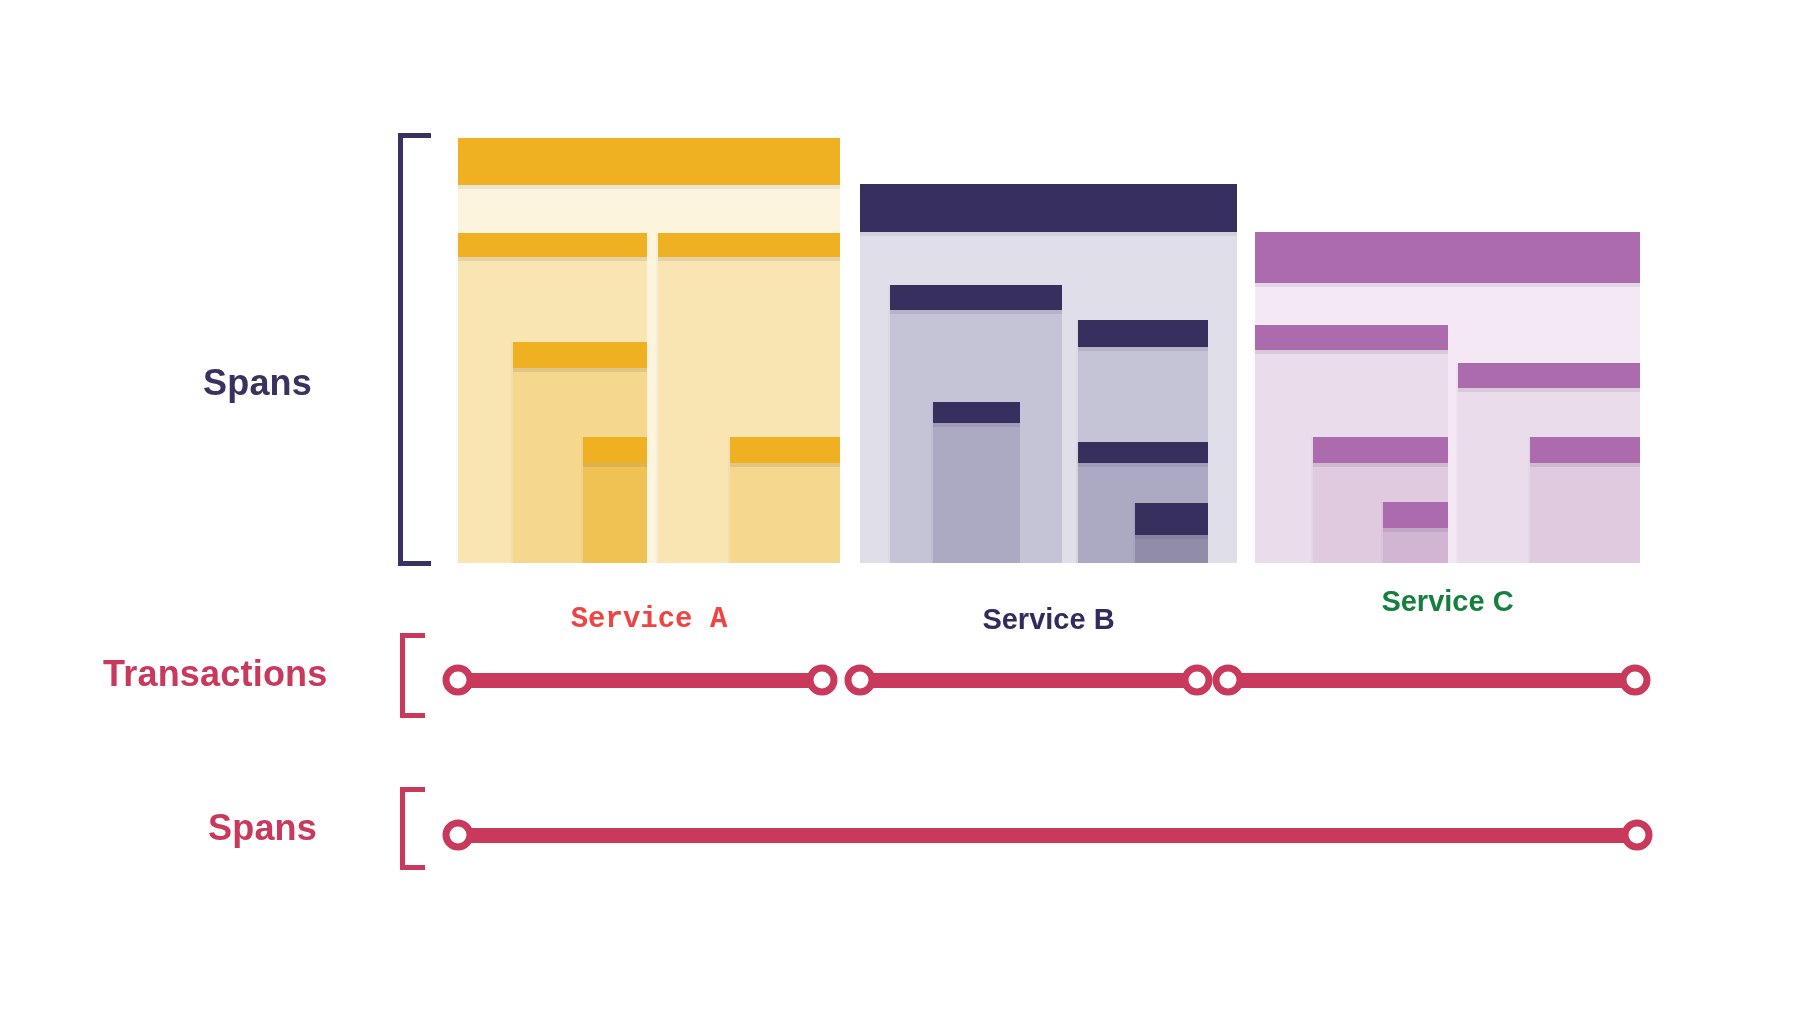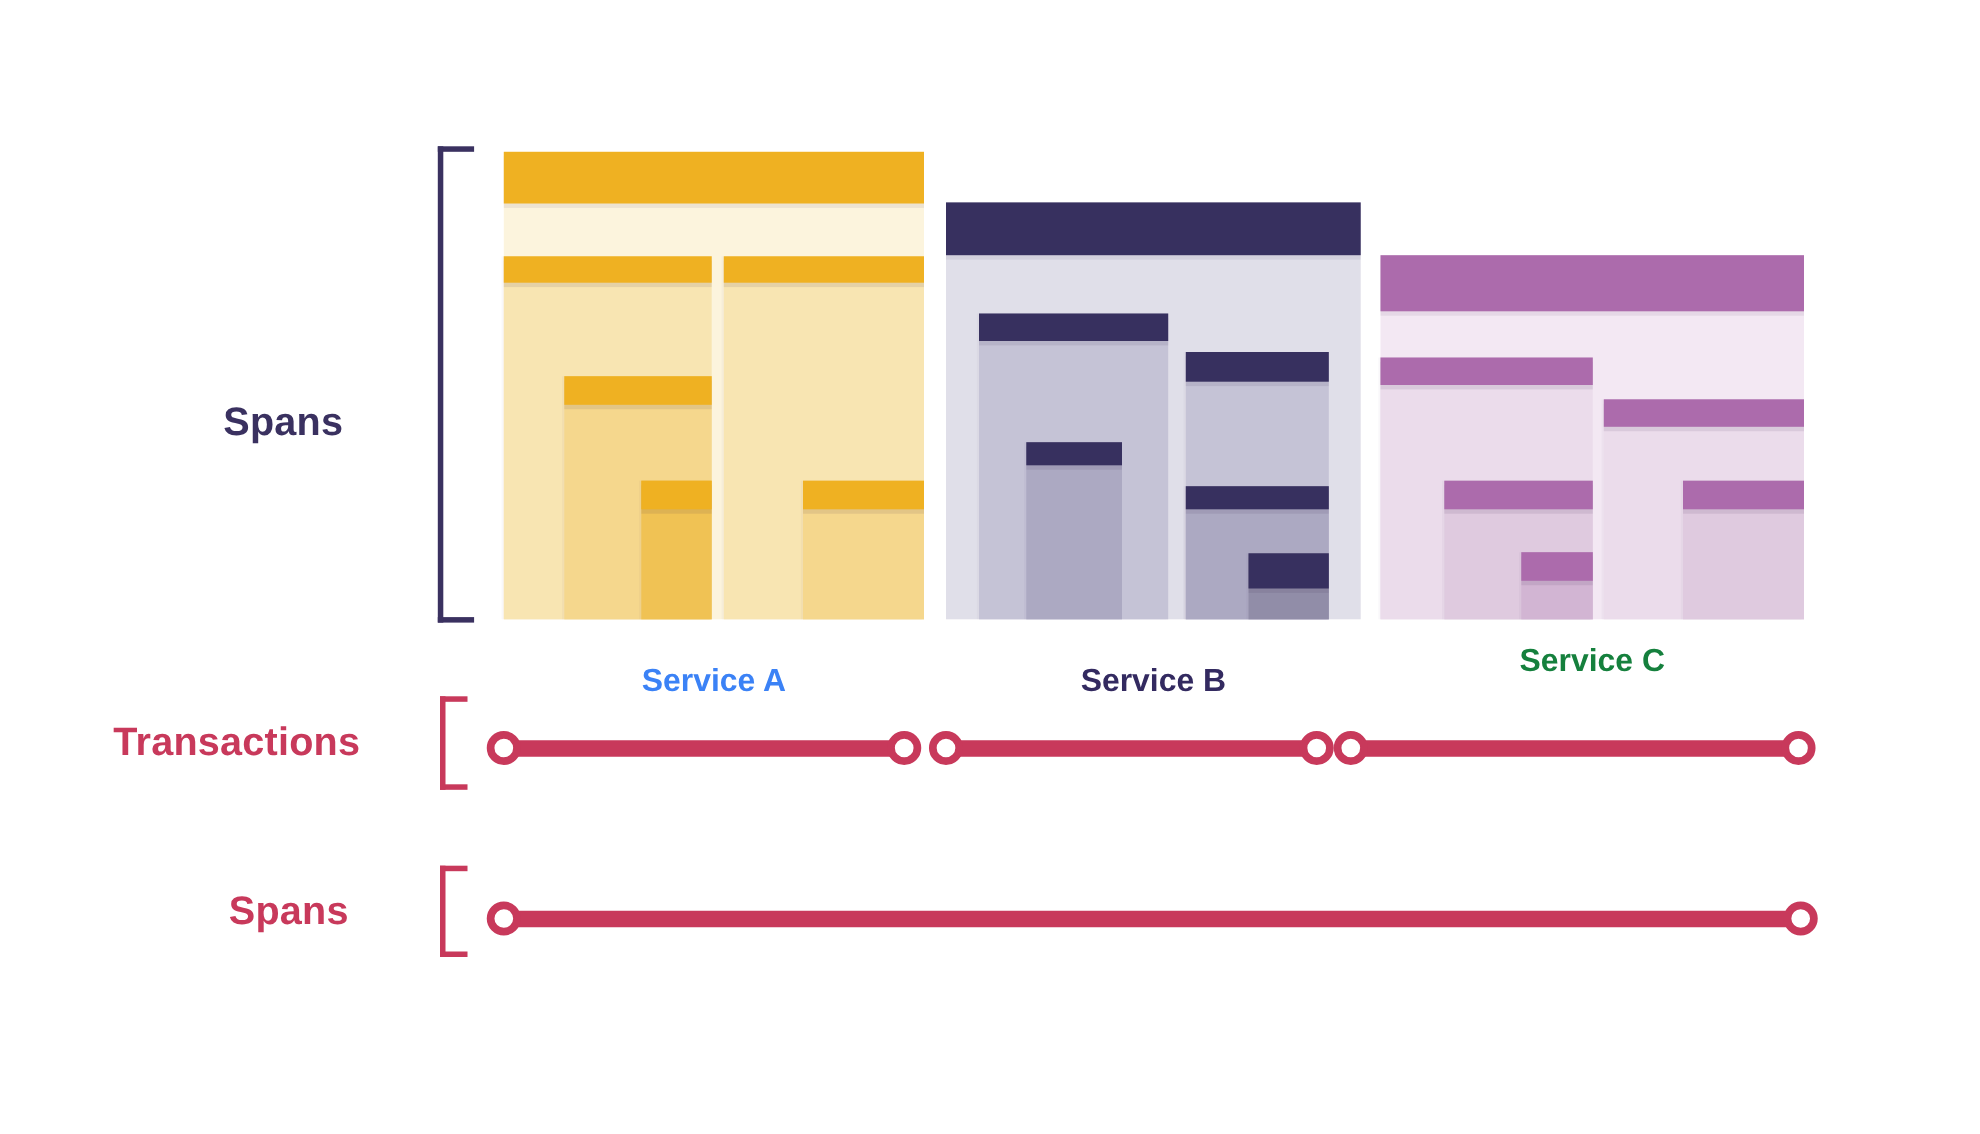--- a/index.html
+++ b/index.html
@@ -51,21 +51,21 @@
         <div class="span-body" style="left: 55px; top: 204px; width: 134px; height: 221px; background: rgb(245, 215, 141);">
           <div class="span-header" style="height: 26px; background: rgb(239, 177, 34);"></div>
         </div>
         <div class="span-body" style="left: 272px; top: 299px; width: 110px; height: 126px; background: rgb(245, 215, 141);">
           <div class="span-header" style="height: 26px; background: rgb(239, 177, 34);"></div>
         </div>
         <div class="span-body" style="left: 125px; top: 299px; width: 64px; height: 126px; background: rgb(240, 194, 84);">
           <div class="span-header" style="height: 26px; background: rgb(239, 177, 34);"></div>
         </div>
       </div>
-      <div class="service-label" style="left: 458px; top: 603px; width: 382px; color: #3b82f6;">Service A</div>
+      <div class="service-label" style="left: 458px; top: 603px; width: 382px; color: #ef4444; font-family: Liberation Mono, monospace;">Service A</div>
       <div class="service-block" style="left: 860px; top: 184px; width: 377px; height: 379px; background: rgb(224, 223, 233);">
         <div class="root-bar" style="height: 48px; background: rgb(55, 48, 95);"></div>
         <div class="span-body" style="left: 30px; top: 101px; width: 172px; height: 278px; background: rgb(197, 195, 214);">
           <div class="span-header" style="height: 25px; background: rgb(55, 48, 95);"></div>
         </div>
         <div class="span-body" style="left: 218px; top: 136px; width: 130px; height: 243px; background: rgb(197, 195, 214);">
           <div class="span-header" style="height: 27px; background: rgb(55, 48, 95);"></div>
         </div>
         <div class="span-body" style="left: 73px; top: 218px; width: 87px; height: 161px; background: rgb(172, 169, 194);">
           <div class="span-header" style="height: 21px; background: rgb(55, 48, 95);"></div>

